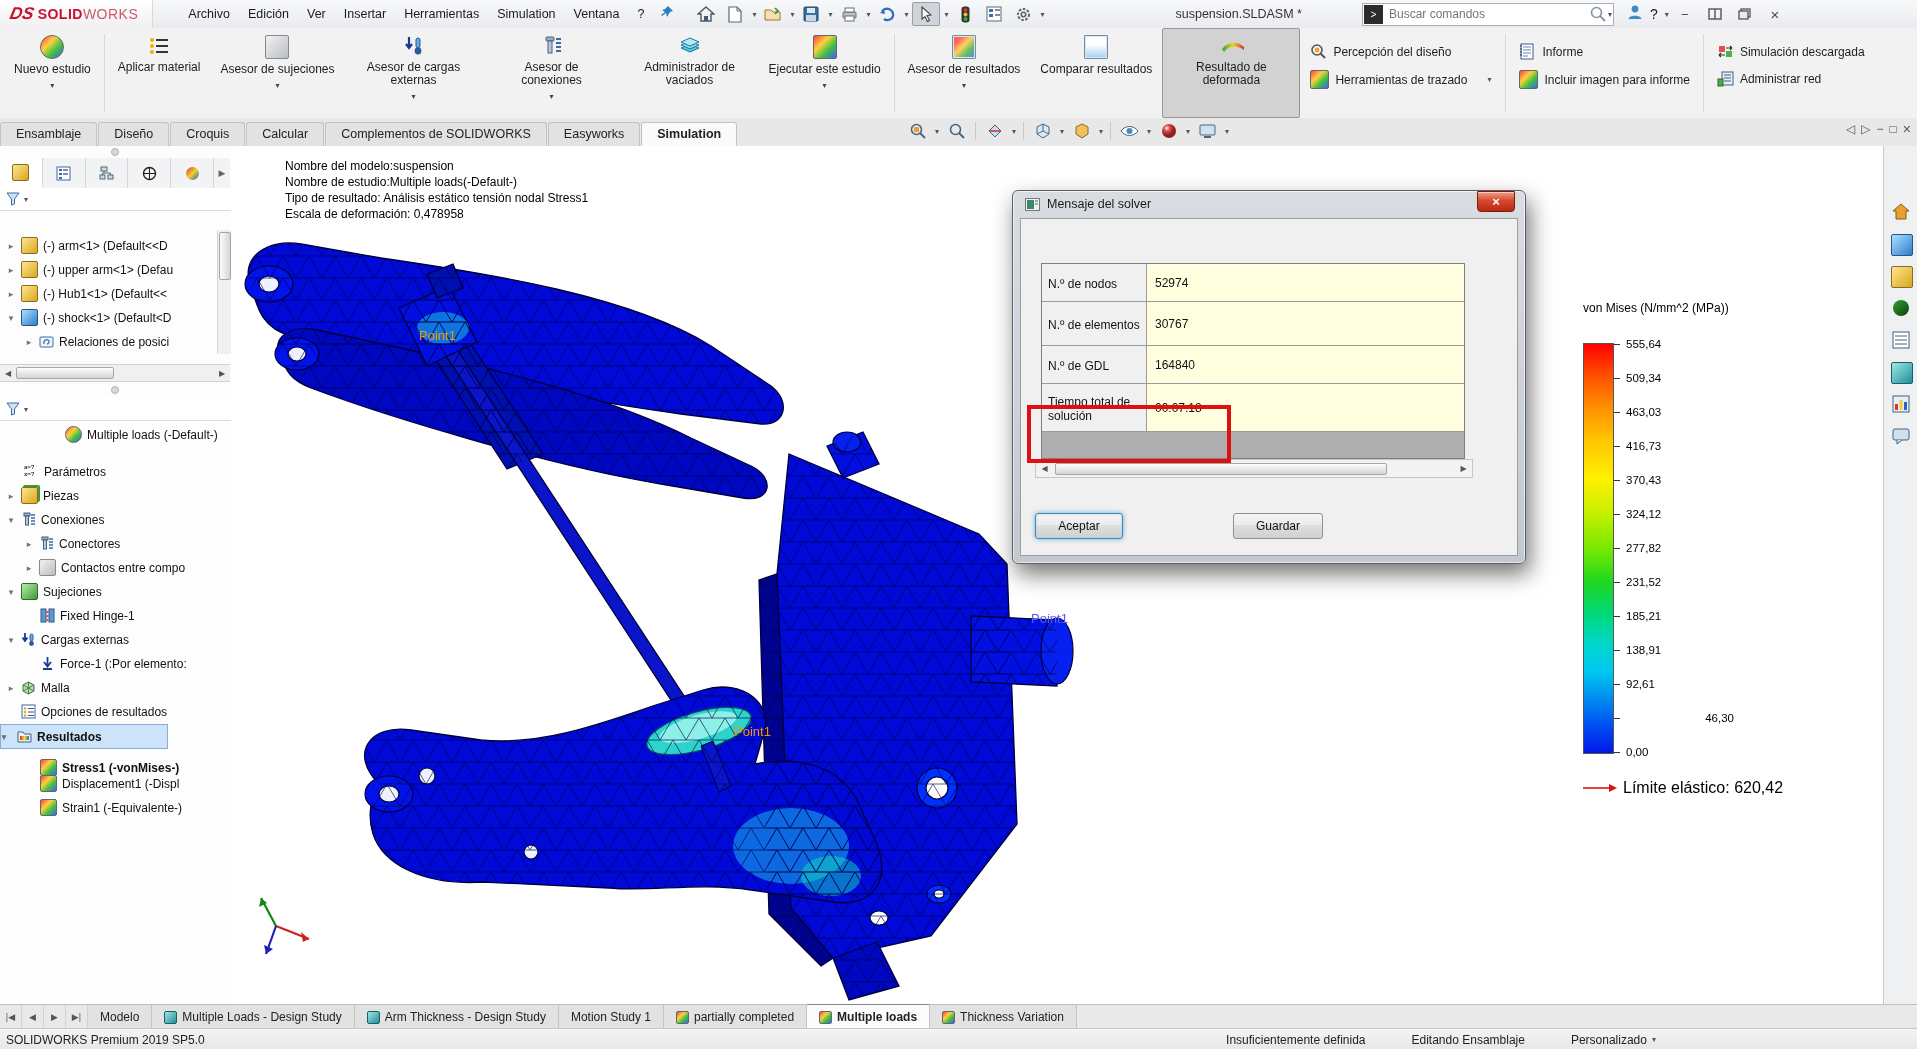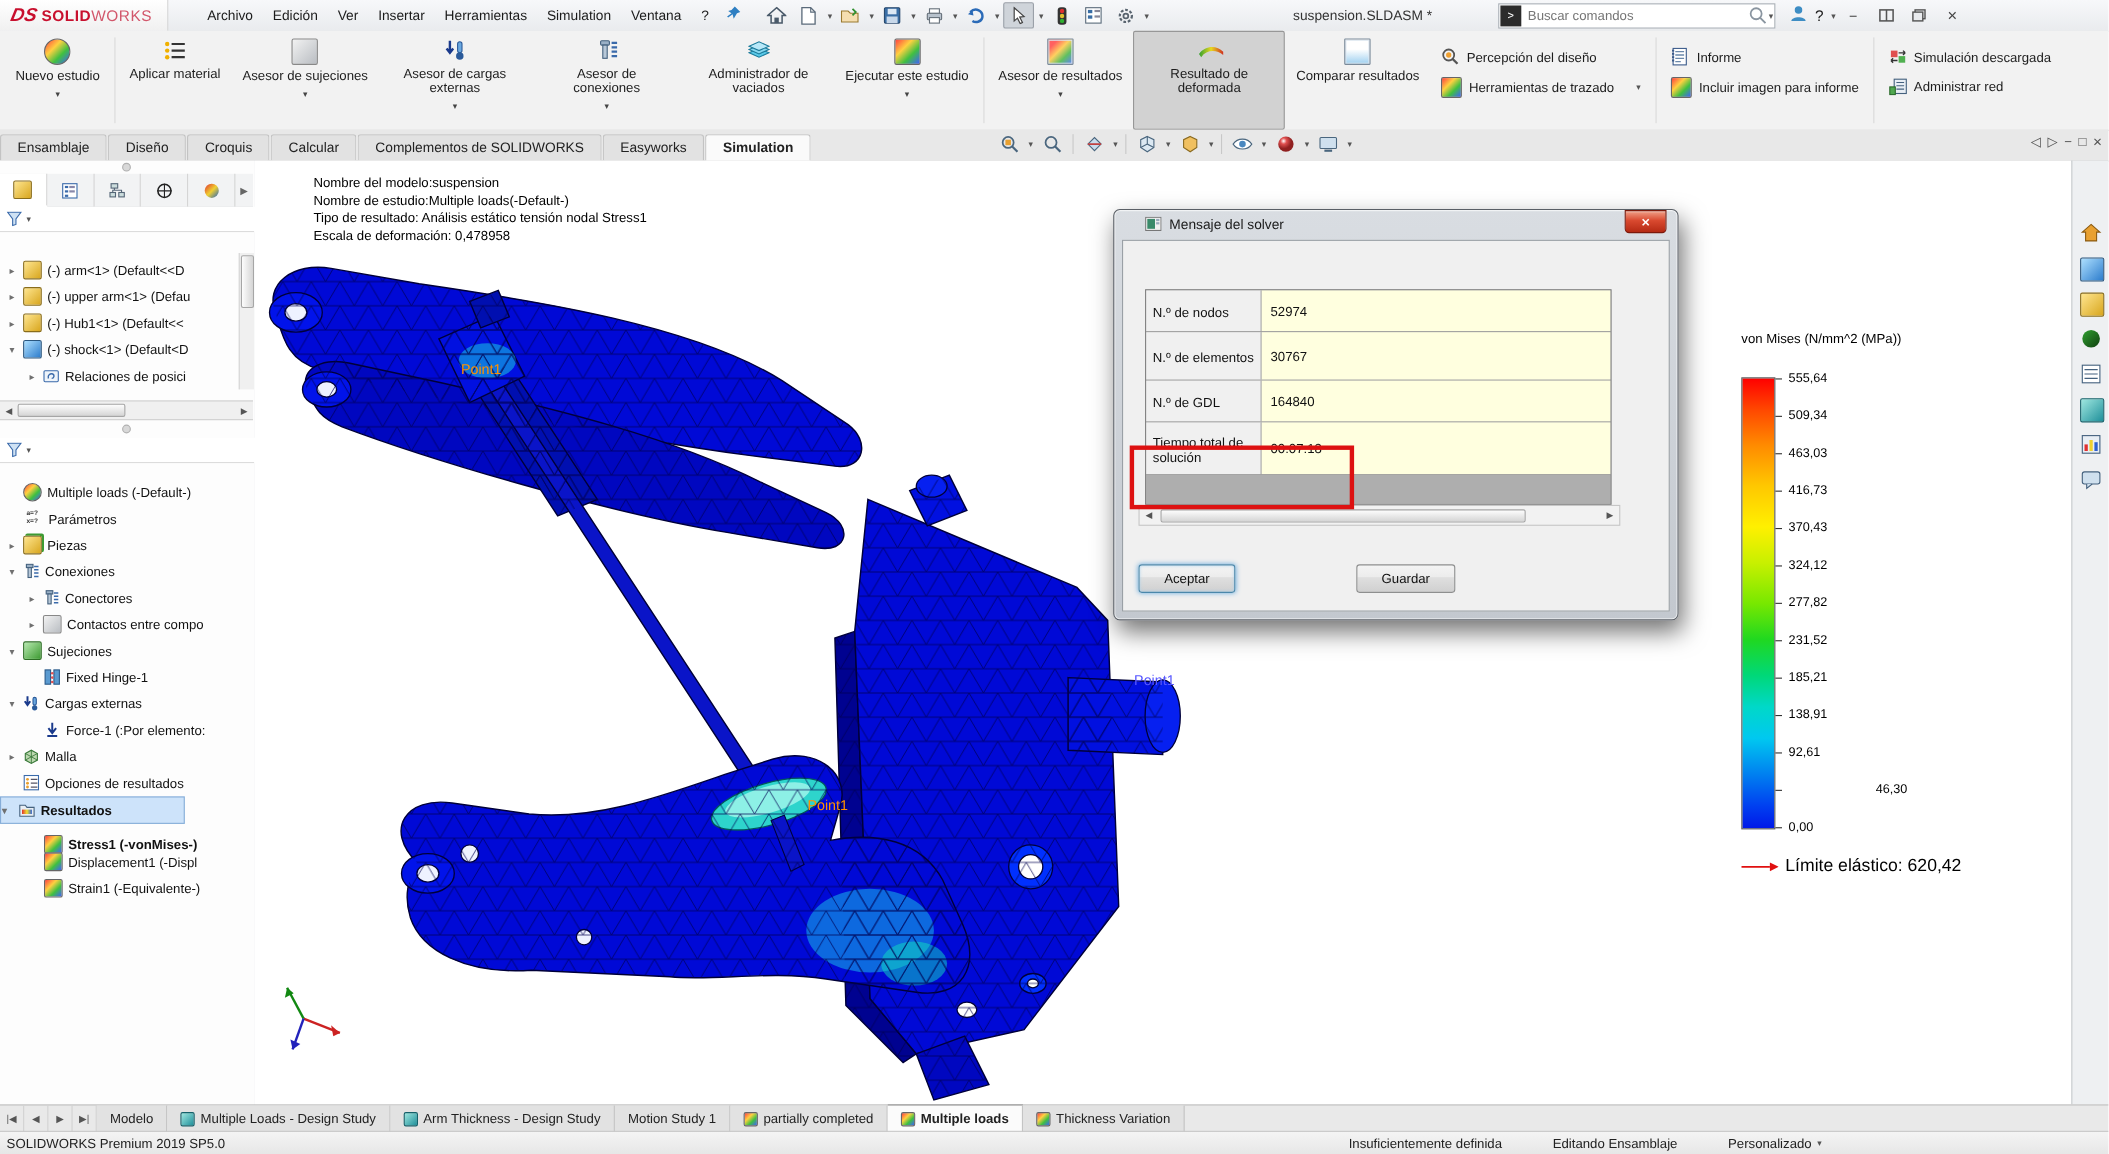--- a/index.html
+++ b/index.html
@@ -91,21 +91,21 @@
   .ltick{position:absolute;left:31px;width:120px;font-size:11.5px;color:#000;display:flex;align-items:center;gap:6px;}
   .ltick .dash{width:6px;height:1px;background:#333;}
   #yield{position:absolute;left:0;top:478px;display:flex;align-items:center;gap:6px;font-size:16px;color:#000;white-space:nowrap;}
 
   
   #taskpane{left:1883px;top:146px;width:34px;height:858px;background:#eef0f2;border-left:1px solid #c6cacd;}
   .tpico{position:absolute;left:7px;width:20px;height:20px;}
 
   
   #dialog{left:1012px;top:190px;width:512px;height:372px;background:linear-gradient(#d9dde2,#c3c8cf);border:1px solid #5a5f66;border-radius:6px;box-shadow:4px 10px 22px rgba(0,0,0,.55), inset 0 0 0 1px rgba(255,255,255,.6);}
-  #dlgtitle{position:absolute;left:12px;top:6px;display:flex;align-items:flex-start;gap:7px;font-size:12.5px;color:#1a1a1a;margin-left:16px;}
+  #dlgtitle{position:absolute;left:12px;top:6px;display:flex;align-items:center;gap:7px;font-size:12.5px;color:#1a1a1a;}
   #dlgclose{position:absolute;right:10px;top:0px;width:36px;height:19px;background:linear-gradient(#f0a088,#d9492f 45%,#b52a14);border:1px solid #7c190b;border-radius:0 0 4px 4px;color:#fff;font-size:13px;font-weight:bold;display:flex;align-items:center;justify-content:center;box-shadow:inset 0 1px 0 rgba(255,255,255,.5);}
   #dlgclient{position:absolute;left:7px;top:27px;width:496px;height:336px;background:#f0f0f0;border:1px solid #9aa0a6;}
   #dlgtable{position:absolute;left:20px;top:44px;width:422px;border:1px solid #7f7f7f;background:#b0b0b0;}
   .drow{display:flex;border-bottom:1px solid #9a9a9a;}
   .dlabel{width:94px;background:#f0f0f0;border-right:1px solid #9a9a9a;font-size:12px;color:#111;padding:4px 4px 2px 6px;display:flex;align-items:center;line-height:14px;}
   .dvalue{flex:1;background:#ffffdf;font-size:12px;color:#111;display:flex;align-items:center;padding-left:8px;}
   #dlgfill{height:26px;background:#aeaeae;}
   #redbox{position:absolute;left:6px;top:186px;width:196px;height:50px;border:4px solid #dd1111;z-index:5;}
   #dlgscroll{position:absolute;left:14px;top:240px;width:436px;height:17px;background:#f2f2f2;border:1px solid #c6c6c6;display:flex;align-items:center;}
   #dlgscroll .harrow{width:17px;}
@@ -313,36 +313,36 @@
       <span class="ric i-rainbow"></span>
       <span class="lbl">Ejecutar este estudio</span>
         <span class="rib-caret">▾</span>
     </div>
     <div class="vsep"></div>
     <div class="rib-big">
       <span class="ric i-page" style="background:linear-gradient(135deg,#ff6060 20%,#ffd060 45%,#60c060 70%,#6080ff);"></span>
       <span class="lbl">Asesor de resultados</span>
         <span class="rib-caret">▾</span>
     </div>
+    <div class="rib-big">
+      <span class="ric i-page" style="background:linear-gradient(180deg,#fff 40%,#9fd0f0);"></span>
+      <span class="lbl">Comparar resultados</span>
+    </div>
     <div class="rib-big pressed">
       <span class="ric"><svg width="26" height="22" viewBox="0 0 26 22">
             <path d="M2 14 C8 6 18 6 24 12 L24 15 C18 10 9 10 4 17 Z" fill="url(#defgrad)"></path>
             <defs>
               <linearGradient id="defgrad" x1="0" y1="0" x2="1" y2="0">
                 <stop offset="0" stop-color="#30a030"></stop>
                 <stop offset=".5" stop-color="#e8d820"></stop>
                 <stop offset="1" stop-color="#d03020"></stop>
               </linearGradient>
             </defs>
           </svg></span>
       <span class="lbl">Resultado de deformada</span>
-    </div>
-    <div class="rib-big">
-      <span class="ric i-page" style="background:linear-gradient(180deg,#fff 40%,#9fd0f0);"></span>
-      <span class="lbl">Comparar resultados</span>
     </div>
     <div class="rib-small-col" style="margin-top:6px;">
       <div class="rib-small">
         <span class="ric16"><svg width="17" height="17" viewBox="0 0 17 17">
               <circle cx="7" cy="7" r="5" fill="none" stroke="#555" stroke-width="1.6"></circle>
               <line x1="10.5" y1="10.5" x2="15" y2="15" stroke="#555" stroke-width="2"></line>
               <circle cx="7" cy="7" r="2.4" fill="#f0a030"></circle>
             </svg></span>
         <span>Percepción del diseño</span>
       </div>
@@ -568,21 +568,21 @@
         <div class="splitdot"></div>
       </div>
 
     <div class="filterrow" style="top:252px;">
       <svg width="14" height="14" viewBox="0 0 14 14">
           <path d="M1 1 H13 L8.5 7 V12 L5.5 13 V7 Z" fill="#cfe2f4" stroke="#3a6aaa"></path>
         </svg>
       <span class="qcaret">▾</span>
     </div>
 
-    <div class="trow" style="top:290px;">
+    <div class="trow" style="top:277px;margin-left:44px;">
       <span class="exp"></span>
         <span class="tico i-rainbow" style="border-radius:50%;"></span>
         <span>Multiple loads (-Default-)</span>
     </div>
     <div class="trow ind1" style="top:314px;">
       <span class="tico" style="font-size:6px;line-height:7px;color:#333;font-weight:bold;">a=?<br>x=?</span>
         <span>Parámetros</span>
     </div>
     <div class="trow" style="top:338px;">
       <span class="exp">▸</span>

